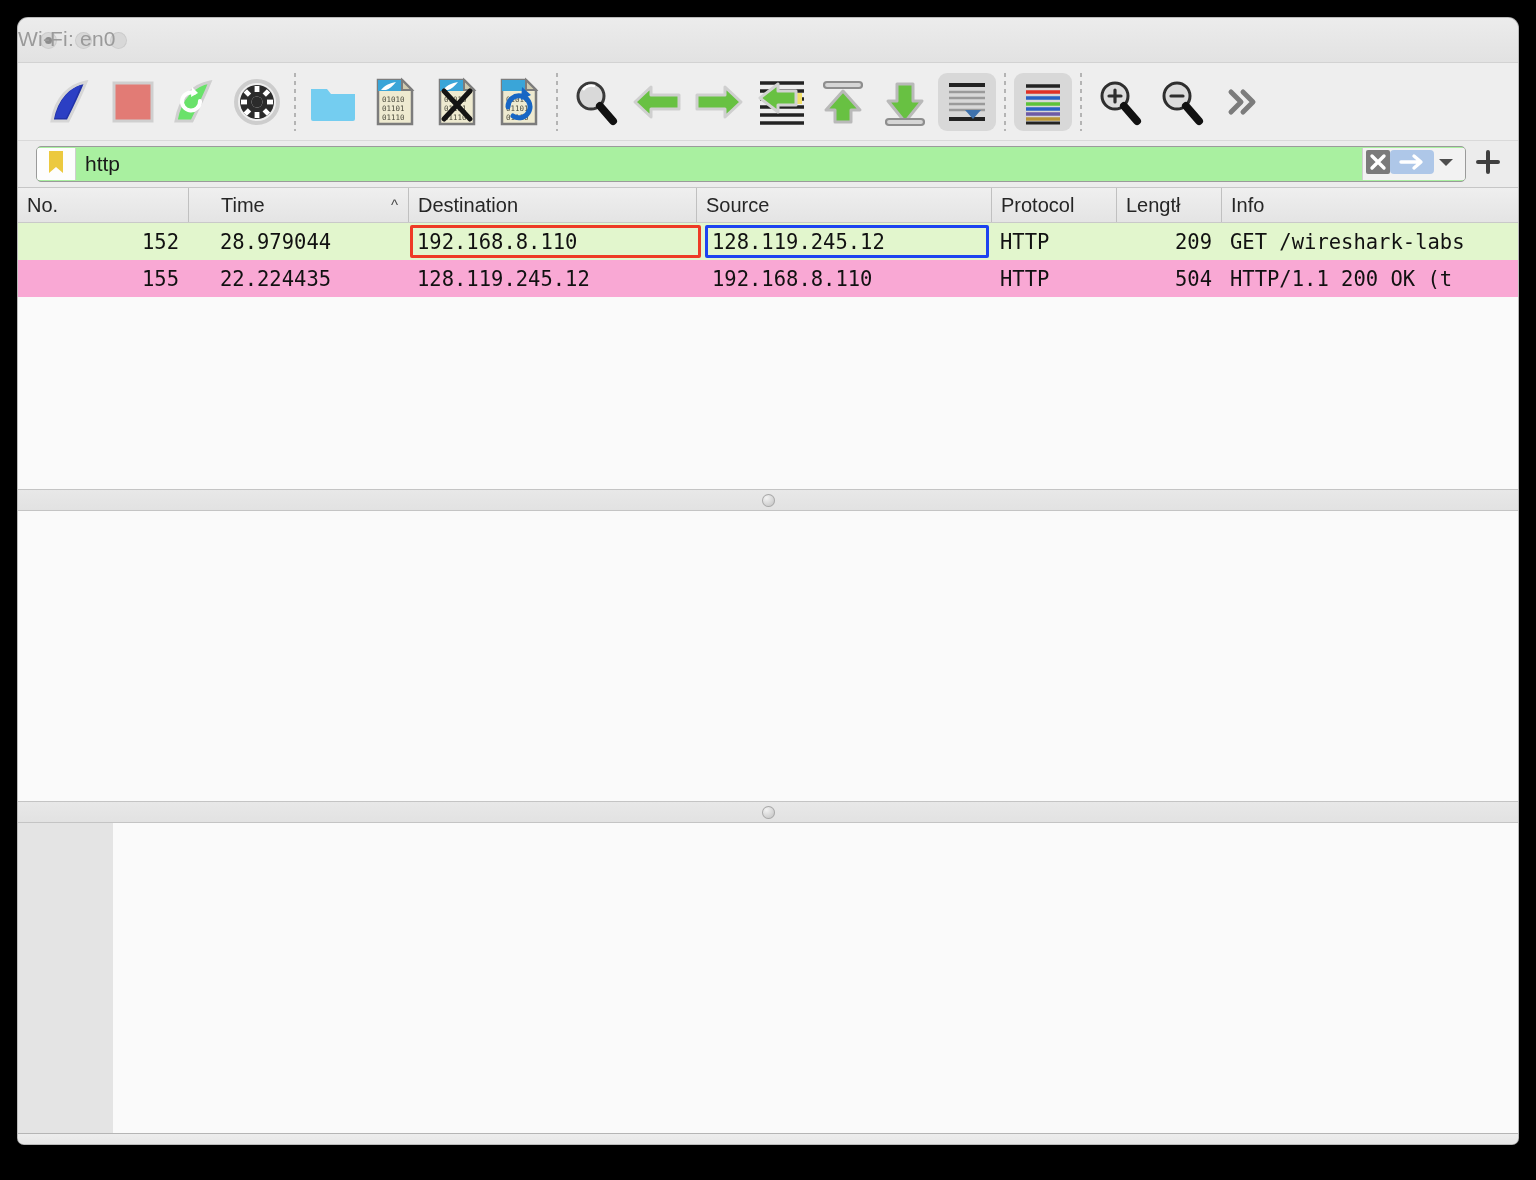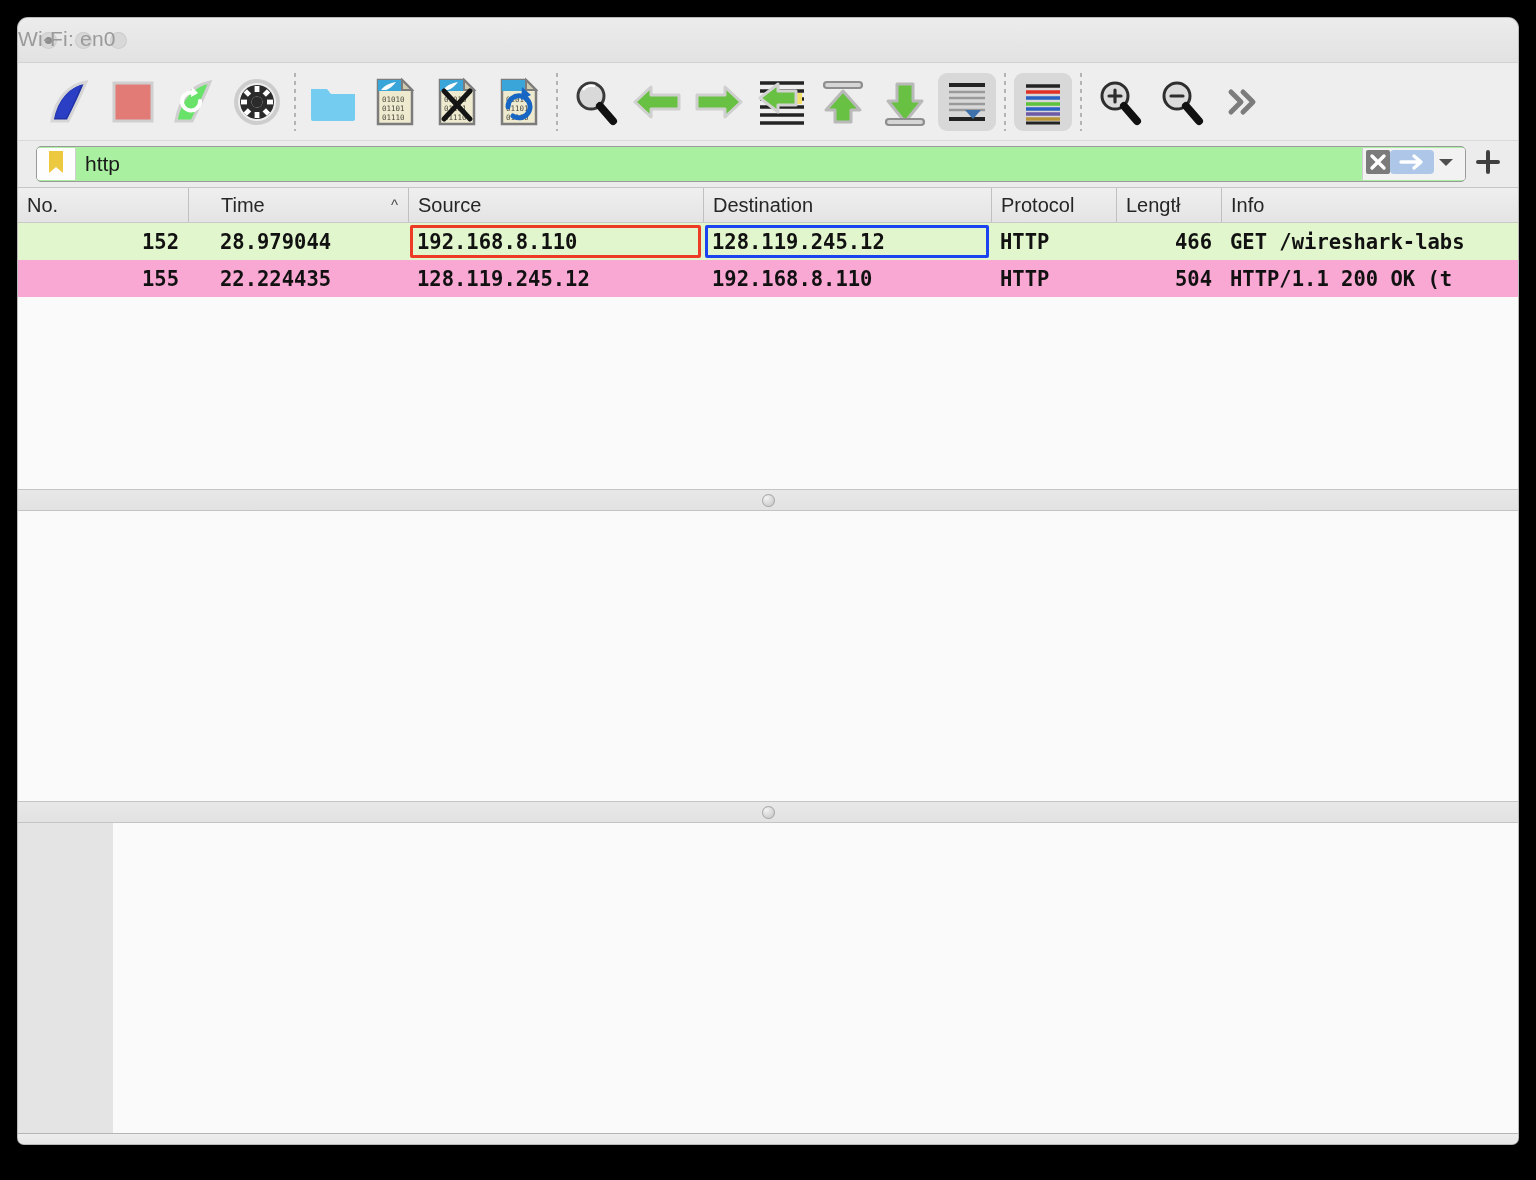--- a/index.html
+++ b/index.html
@@ -48,21 +48,21 @@
   
   .packetlist{background:#fafafa;height:301px;overflow:hidden;
     border-top:1px solid #c6c6c6;position:relative;}
   .hdr{display:flex;height:34px;background:linear-gradient(#efefef,#e4e4e4);
     border-bottom:1px solid #c9c9c9;font-size:20px;color:#262626;align-items:center;justify-content:center;}
   .hc{position:relative;height:34px;display:flex;align-items:center;box-sizing:border-box;
     padding-left:9px;overflow:hidden;white-space:nowrap;}
   .hc+.hc{border-left:1px solid #c0c0c0;}
   .sortarrow{position:absolute;right:10px;top:8px;font-size:15px;color:#4a4a4a;}
   .rows{font-family:"DejaVu Sans Mono",monospace;font-size:20.5px;color:#111;}
-  .row{display:flex;height:37px;align-items:center;white-space:nowrap;font-weight:bold;}
+  .row{display:flex;height:37px;align-items:center;white-space:nowrap;}
   .row.r1{background:#e2f6cd;}
   .row.r2{background:#f9a8d4;}
   .cell{box-sizing:border-box;padding:0 9px;overflow:hidden;display:flex;align-items:center;height:37px;}
   .num{justify-content:flex-end;}
   .boxed{position:relative;}
   .boxed::after{content:"";position:absolute;left:2px;right:2px;top:2px;bottom:2px;
     border:3px solid var(--bc);border-radius:2px;pointer-events:none;}
 
   .col-no{width:170px;}
   .col-time{width:220px;padding-left:32px;}
@@ -391,46 +391,46 @@
   <div class="packetlist">
 
     <div class="hdr">
       <div class="hc col-no">
         <span>No.</span>
       </div>
       <div class="hc col-time">
         <span>Time</span>
         <span class="sortarrow">^</span>
       </div>
+      <div class="hc col-dst">
+        <span>Destination</span>
+      </div>
       <div class="hc col-src">
         <span>Source</span>
-      </div>
-      <div class="hc col-dst">
-        <span>Destination</span>
       </div>
       <div class="hc col-proto">
         <span>Protocol</span>
       </div>
       <div class="hc col-len">
         <span>Lengtł</span>
       </div>
       <div class="hc col-info">
         <span>Info</span>
       </div>
     </div>
 
     <div class="rows">
 
       <div class="row r1">
         <div class="cell col-no num">152</div>
         <div class="cell col-time">28.979044</div>
         <div class="cell col-src boxed" style="--bc:#ee3b25">192.168.8.110</div>
         <div class="cell col-dst boxed" style="--bc:#1c43f0">128.119.245.12</div>
         <div class="cell col-proto">HTTP</div>
-        <div class="cell col-len num">466</div>
+        <div class="cell col-len num">209</div>
         <div class="cell col-info">GET /wireshark-labs</div>
       </div>
 
       <div class="row r2">
         <div class="cell col-no num">155</div>
         <div class="cell col-time">22.224435</div>
         <div class="cell col-src">128.119.245.12</div>
         <div class="cell col-dst">192.168.8.110</div>
         <div class="cell col-proto">HTTP</div>
         <div class="cell col-len num">504</div>

